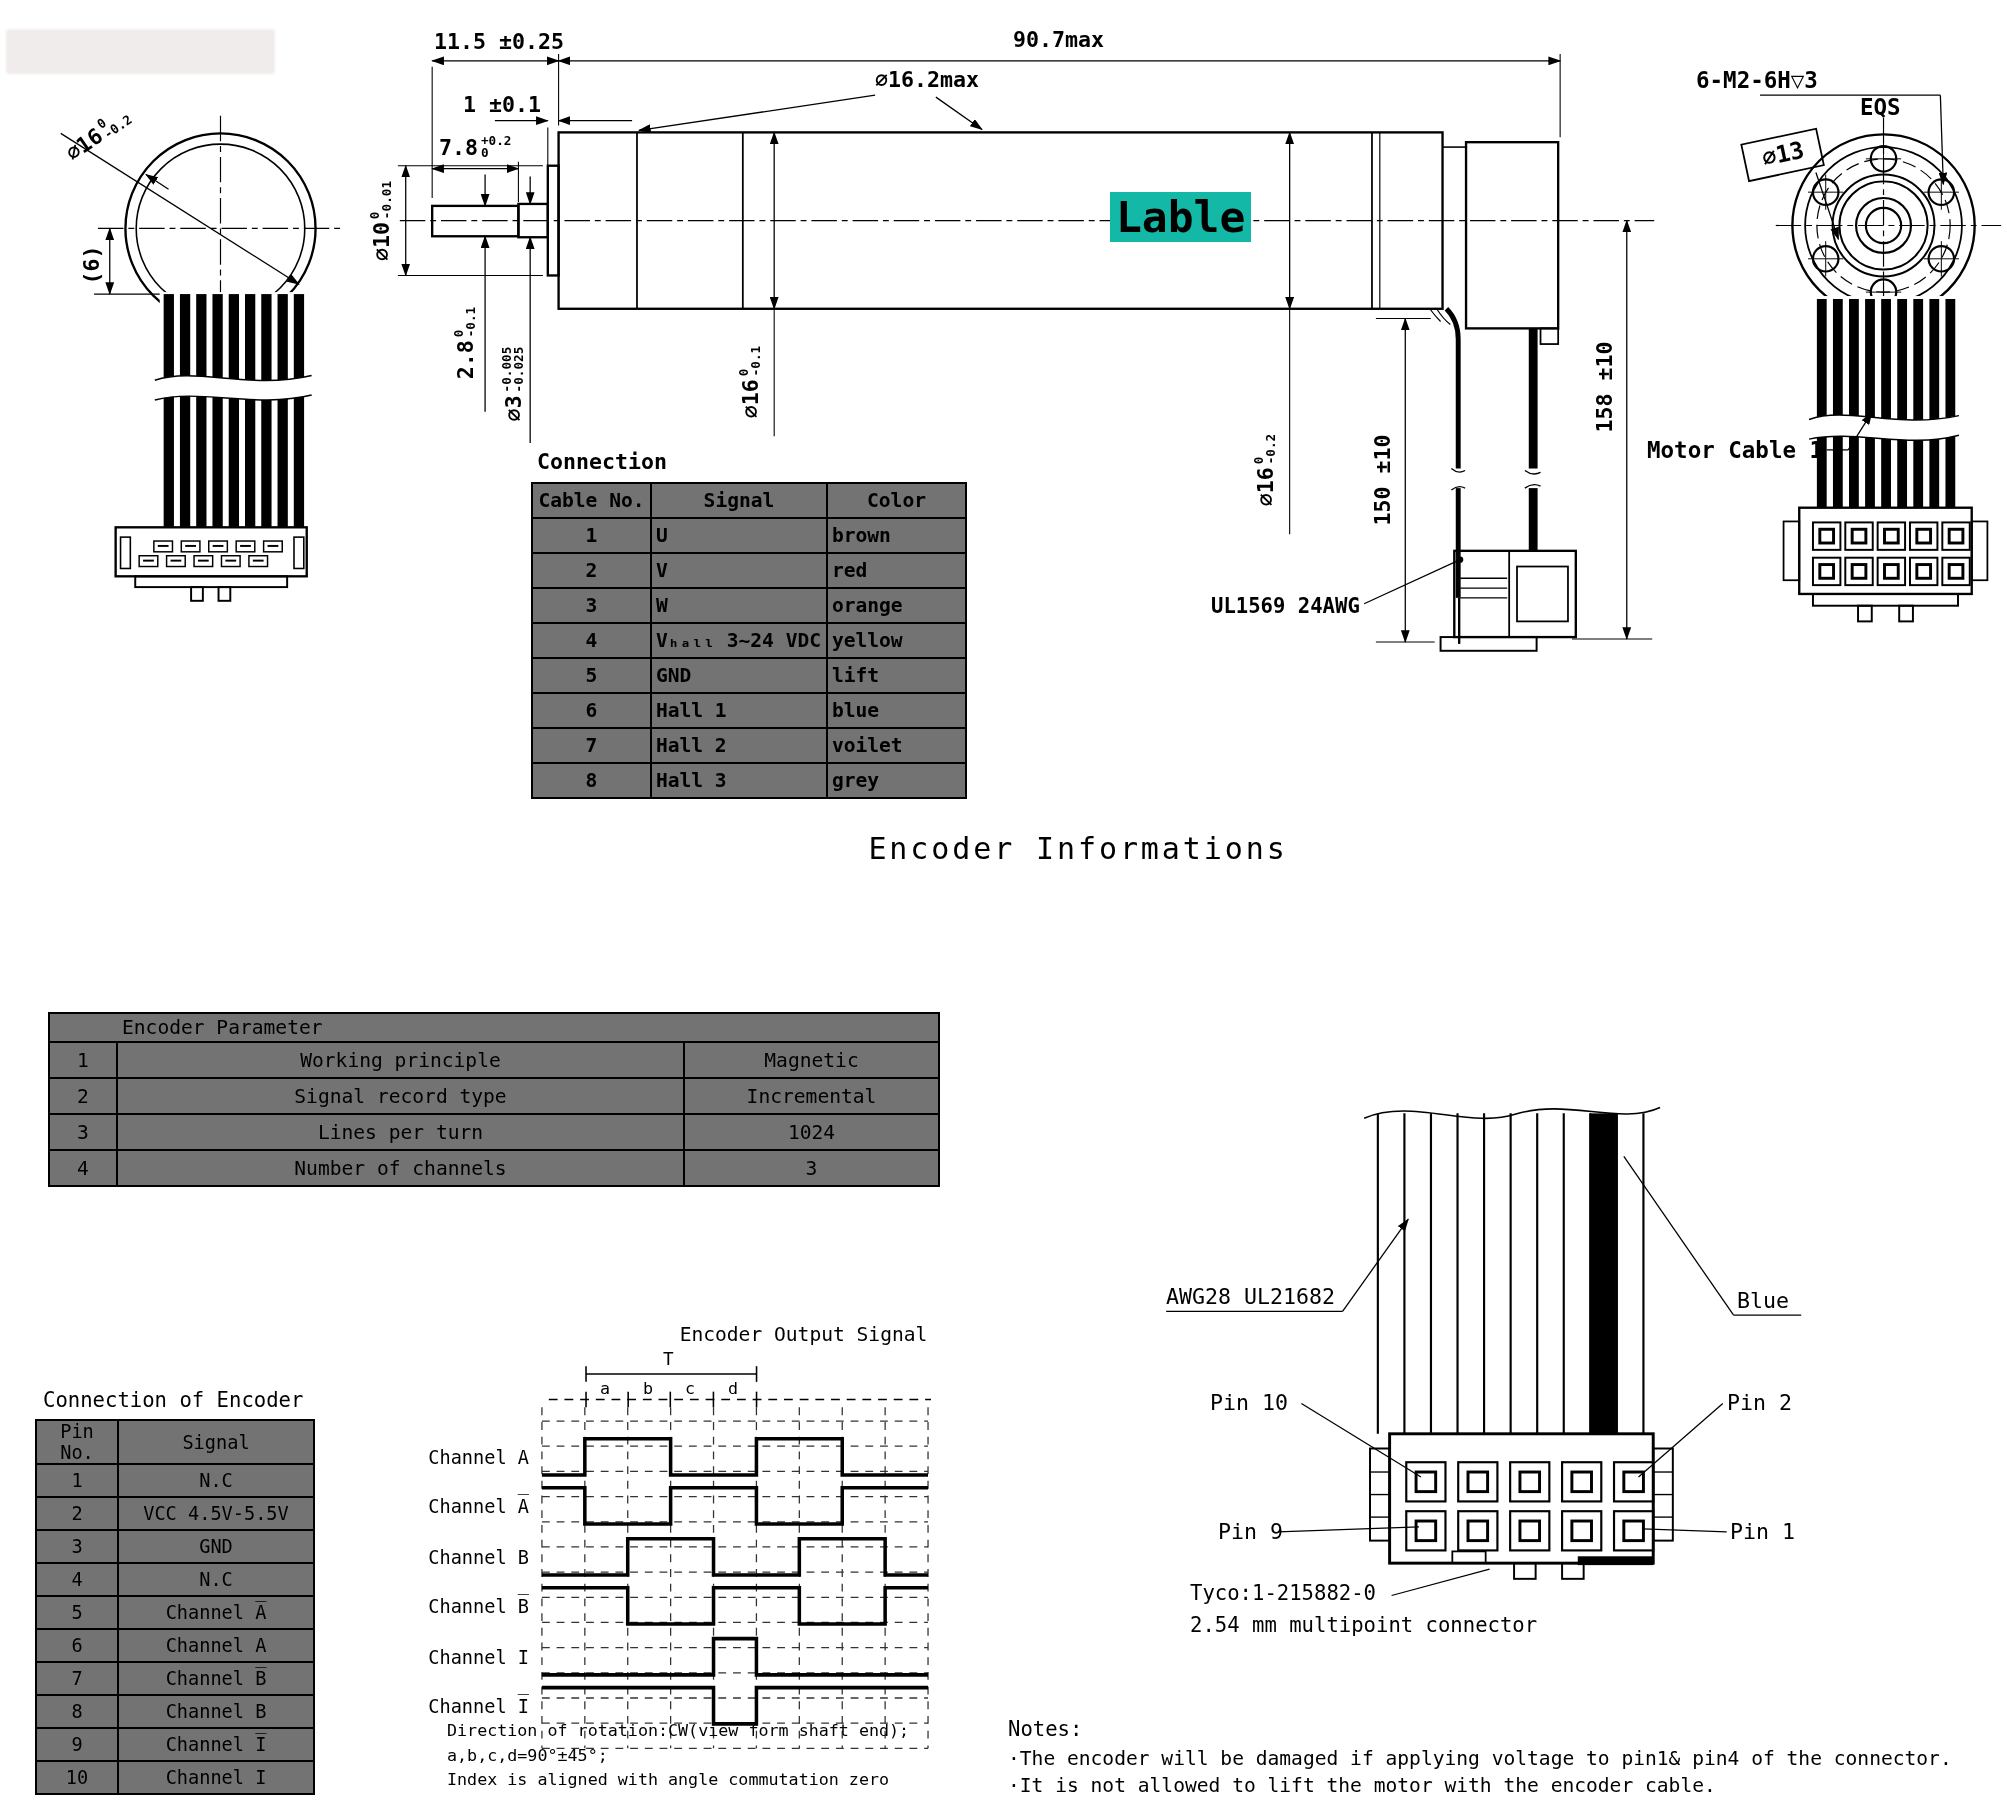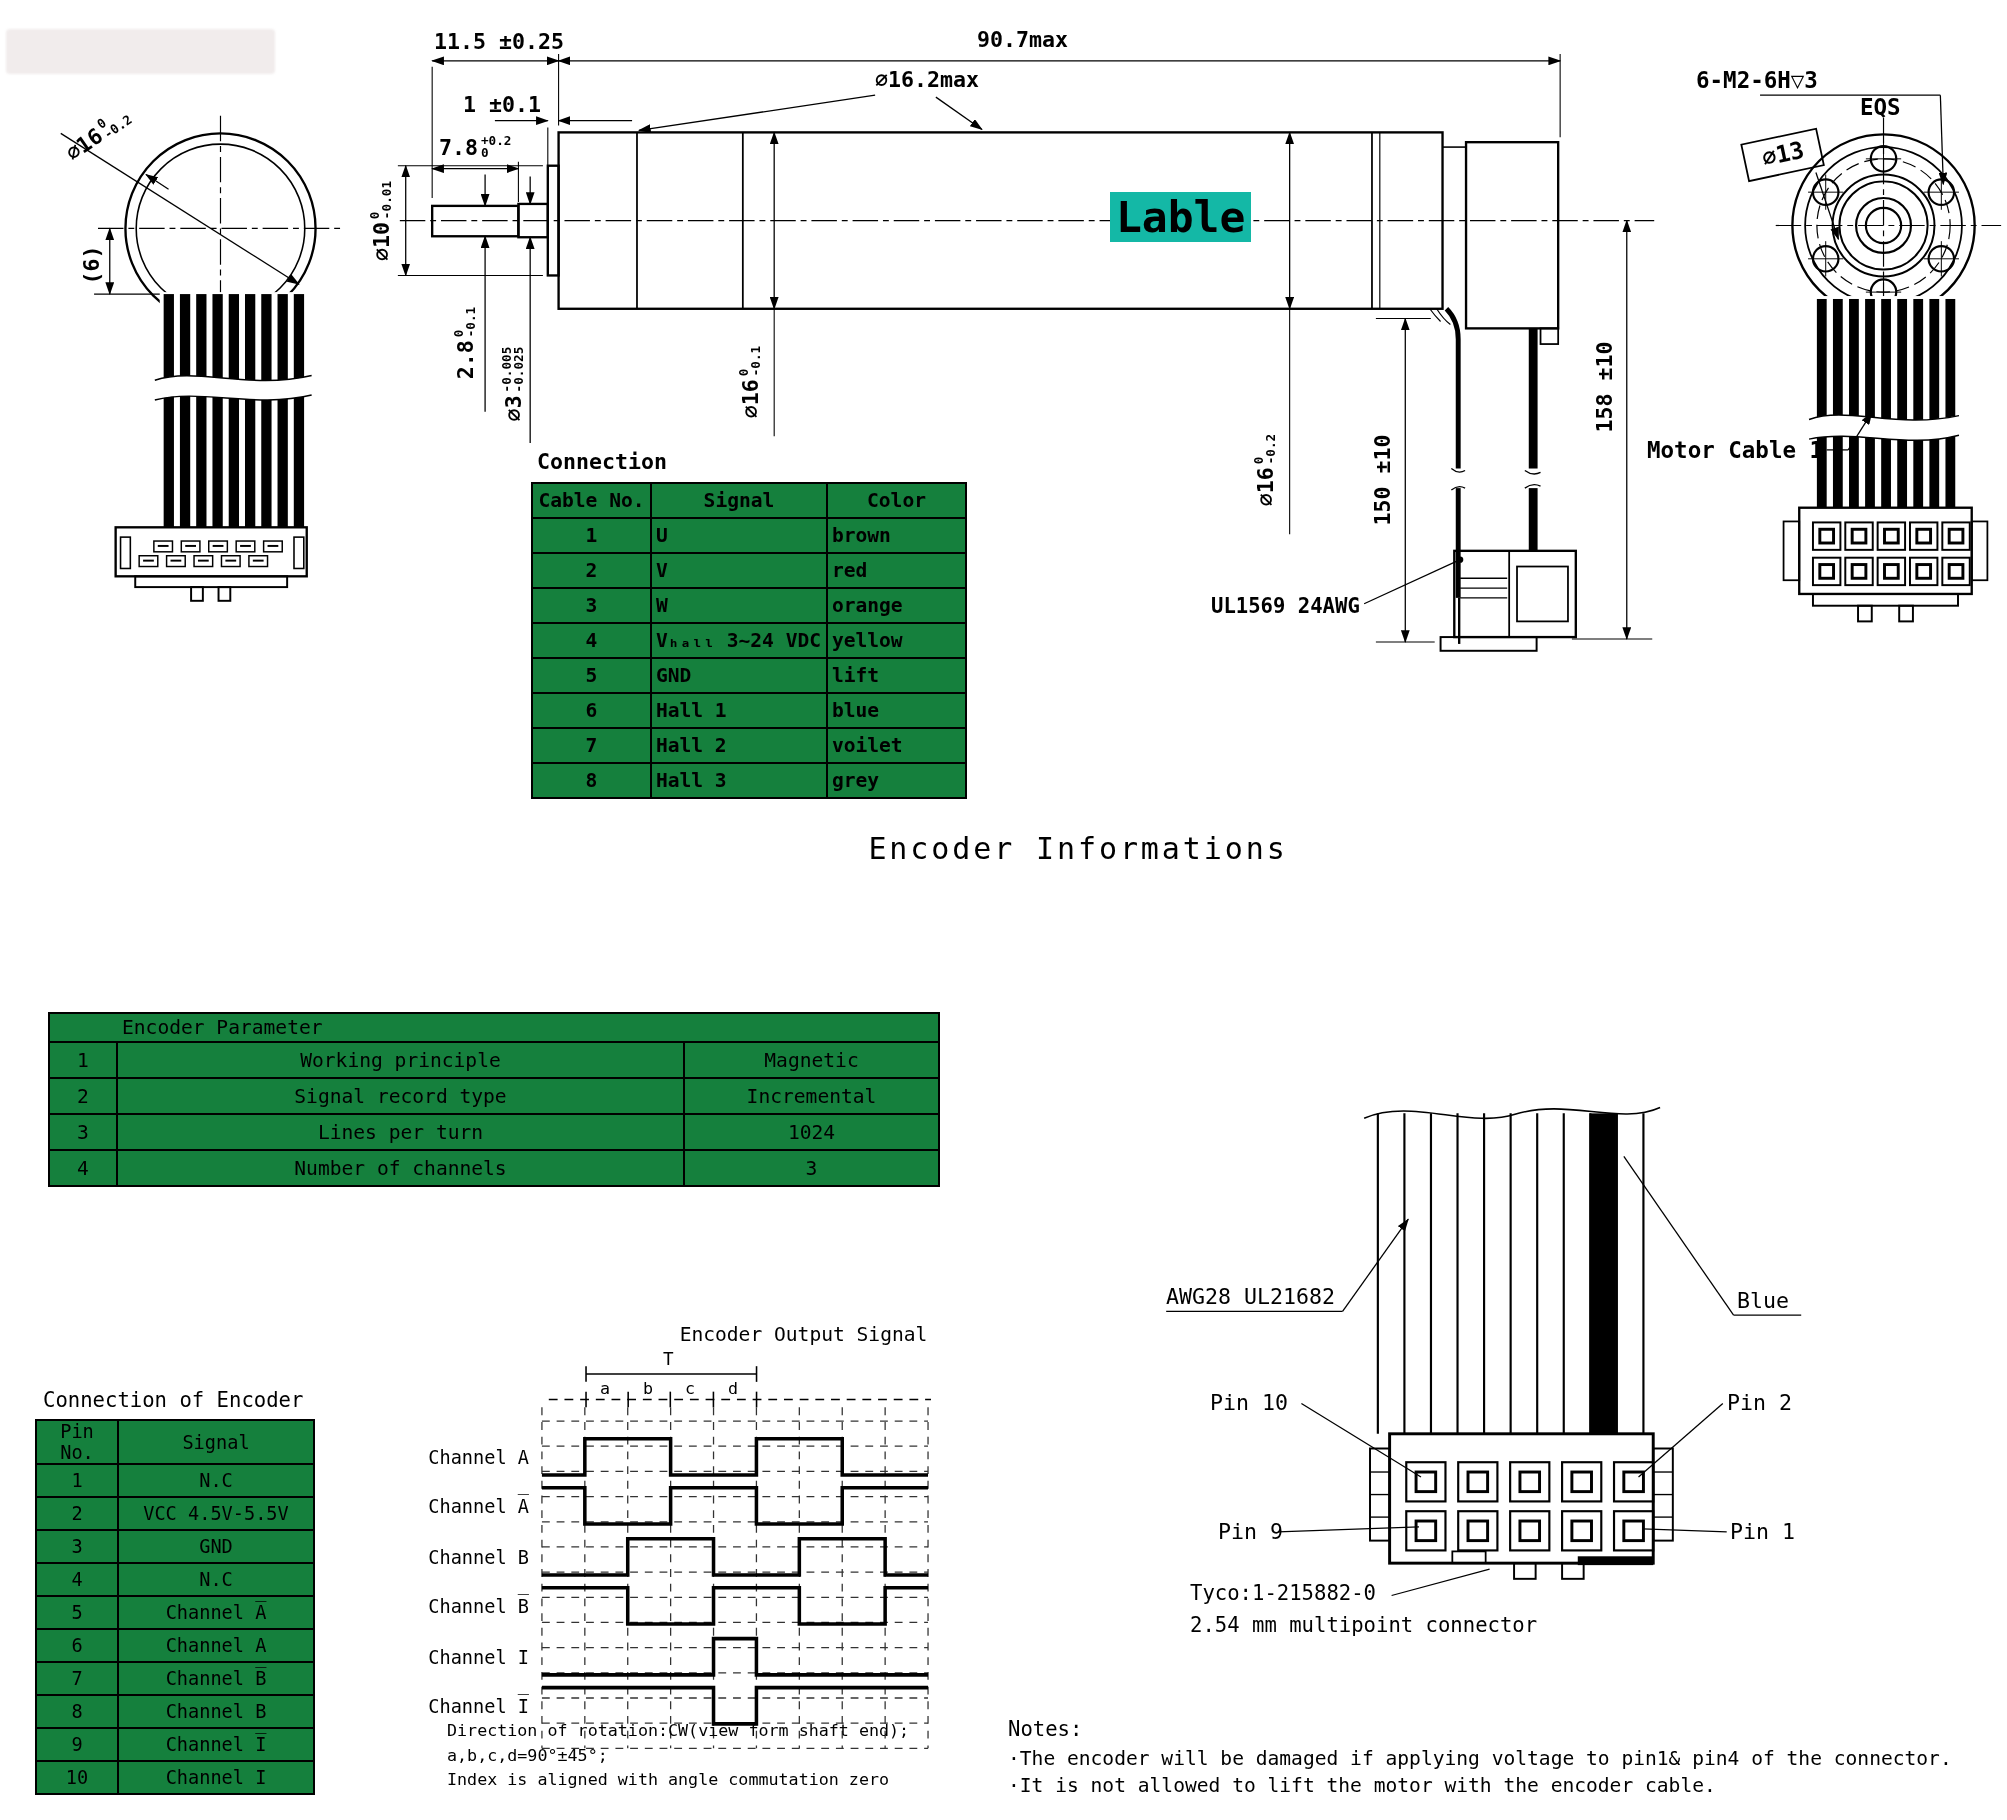--- a/index.html
+++ b/index.html
@@ -6,21 +6,21 @@
   #canvas{position:relative;width:2007px;height:1820px;background:#fff;overflow:hidden;
           font-family:"DejaVu Sans Mono",monospace;color:#000}
   svg{position:absolute;left:0;top:0}
   .t{position:absolute;white-space:nowrap;color:#000;font-family:"DejaVu Sans Mono",monospace}
   .dim{position:absolute;white-space:nowrap;font:600 21.6px "DejaVu Sans Mono",monospace;color:#000}
   .rot{transform:translate(-50%,-50%) rotate(-90deg)}
   .rot35{transform:translate(-50%,-50%) rotate(-35deg)}
   .rot12{transform:translate(-50%,-50%) rotate(-12deg)}
   .tol{display:inline-flex;flex-direction:column;align-items:flex-start;font-size:12.7px;
        line-height:11.8px;font-weight:600;vertical-align:middle;margin-left:2.9px;transform:translateY(-2px)}
-  .tbl{position:absolute;border-collapse:collapse;table-layout:fixed;background:#15803d}
+  .tbl{position:absolute;border-collapse:collapse;table-layout:fixed;background:#737373}
   .tbl td{border:2px solid #000;overflow:hidden;padding:0 3.9px}
   #conn-table td{height:33px;font:700 19.6px "DejaVu Sans Mono",monospace}
   #conn-table tr.hdr td{height:33px;text-align:center}
   #conn-table td:first-child{text-align:center}
   #param-table td{height:34px;font:400 19.6px "DejaVu Sans Mono",monospace;text-align:center}
   #param-table tr.titlerow td{height:27.4px;text-align:left;padding-left:72px}
   #pin-table td{height:31px;font:400 18.6px "DejaVu Sans Mono",monospace;text-align:center}
   .wmark{position:absolute;left:5.9px;top:29px;width:269px;height:45px;border-radius:3.9px;
          background:rgba(216,200,200,.35);filter:blur(1px)}
   .chlabel{position:absolute;width:129px;text-align:right;font:500 18.6px "DejaVu Sans Mono",monospace;
@@ -358,21 +358,21 @@
 
   <div class="dim rot35" style="left:98px;top:135px">
     <span>⌀16</span><span class="tol">
         <span>0</span>
         <span>-0.2</span>
       </span>
   </div>
   <div class="dim rot" style="left:91px;top:265px;position:absolute">(6)</div>
 
   <div class="dim" style="left:434px;top:29px;width:127px;text-align:right">11.5 ±0.25</div>
-  <div class="dim" style="left:944px;top:27.4px;width:157px;text-align:center">90.7max</div>
+  <div class="dim" style="left:980px;top:27.4px;width:157px;text-align:center">90.7max</div>
   <div class="dim" style="left:463px;top:92px">1 ±0.1</div>
   <div class="dim" style="left:439px;top:135px">
     <span>7.8</span><span class="tol">
         <span>+0.2</span>
         <span>0</span>
       </span>
   </div>
   <div class="dim" style="left:875px;top:67px">⌀16.2max</div>
   <div class="dim rot" style="left:382px;top:221px;position:absolute">
     <span>⌀10</span><span class="tol">

